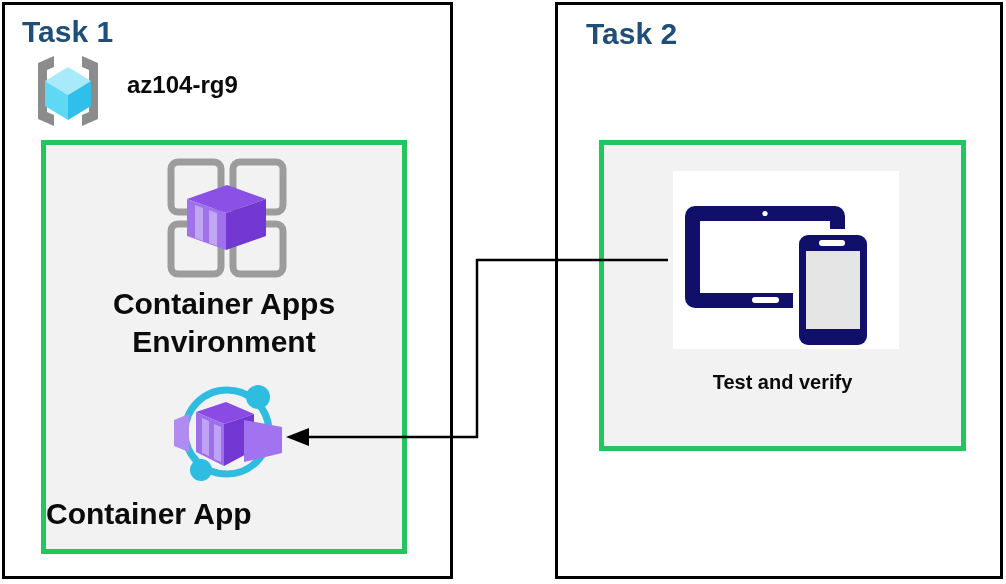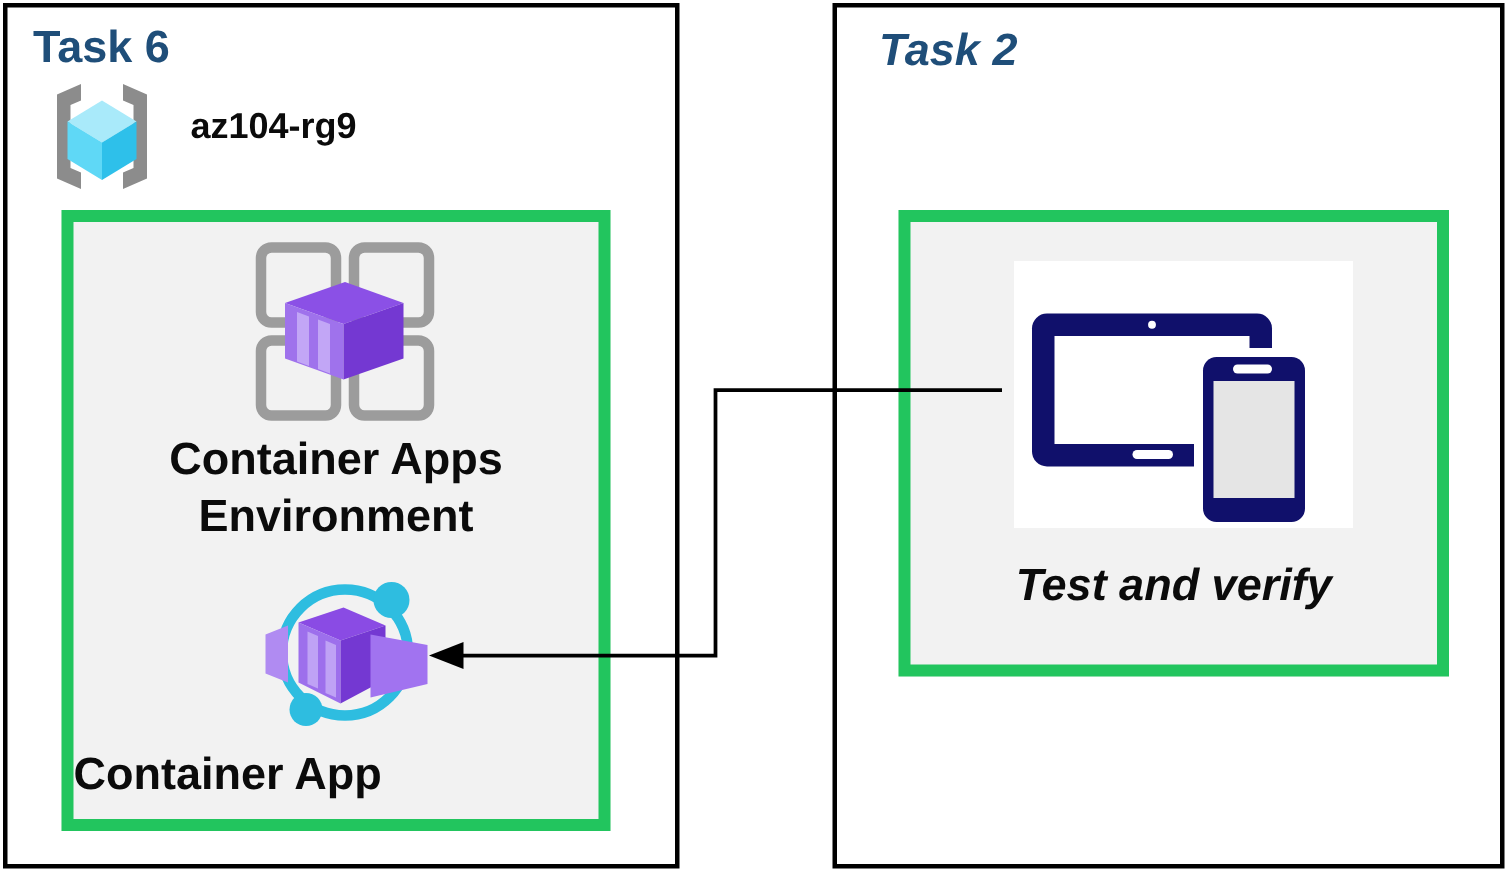--- a/index.html
+++ b/index.html
@@ -4,64 +4,64 @@
 <style>
   html,body{margin:0;padding:0;background:#ffffff;}
   .canvas{
     position:relative;width:1006px;height:584px;background:#ffffff;
     font-family:"Liberation Sans", sans-serif;overflow:hidden;
   }
   .task-box{
     position:absolute;box-sizing:border-box;border:3px solid #000;background:#fff;
   }
   .task1{left:2px;top:2px;width:451px;height:577px;}
-  .task2{left:555px;top:2px;width:448px;height:577px;font-style:italic;}
+  .task2{left:555px;top:2px;width:448px;height:577px;}
   .task-title{
     position:absolute;font-size:30px;font-weight:bold;color:#1F4E79;white-space:nowrap;
   }
   .task1 .task-title{left:17px;top:10px;}
   .task2 .task-title{left:28px;top:12px;}
   .rg-icon{position:absolute;left:23px;top:48px;width:80px;height:76px;}
   .rg-label{
     position:absolute;left:122px;top:66px;font-size:24px;font-weight:bold;color:#0b0b0b;white-space:nowrap;
   }
   .inner-box{
-    position:absolute;box-sizing:border-box;border:8px solid #22c55e;background:#F2F2F2;
+    position:absolute;box-sizing:border-box;border:5px solid #22c55e;background:#F2F2F2;
   }
   .inner1{left:36px;top:135px;width:366px;height:414px;}
   .inner2{left:41px;top:135px;width:367px;height:311px;}
   .env-icon{position:absolute;left:119px;top:12px;width:124px;height:124px;}
   .env-label{
     position:absolute;left:0;right:0;top:140px;margin:0 auto;width:330px;
     text-align:center;font-size:30px;line-height:38px;font-weight:bold;color:#0b0b0b;
   }
   .app-icon{position:absolute;left:126px;top:235px;width:114px;height:106px;}
   .app-label{
     position:absolute;left:0;right:0;top:352px;
     font-size:30px;font-weight:bold;color:#0b0b0b;
   }
   .icon-bg{
     position:absolute;left:69px;top:26px;width:226px;height:178px;background:#ffffff;
   }
   .devices-icon{position:absolute;left:0;top:0;width:226px;height:178px;}
   .verify-label{
     position:absolute;left:0;right:0;top:226px;text-align:center;
-    font-size:30px;font-weight:bold;color:#0b0b0b;
+    font-size:20px;font-weight:bold;color:#0b0b0b;
   }
   .connector{
     position:absolute;left:0;top:0;width:1006px;height:584px;z-index:5;pointer-events:none;
   }
 </style>
 </head>
 <body>
 
 <div class="canvas">
 
   <div class="task-box task1">
-    <div class="task-title">Task 6</div>
+    <div class="task-title">Task 1</div>
 
     <svg class="rg-icon" viewBox="0 0 80 74">
       <path d="M26,2 L10,9 L10,65 L26,72 L26,61 L19,58 L19,16 L26,13 Z" fill="#8C8C8C"></path>
       <path d="M54,2 L70,9 L70,65 L54,72 L54,61 L61,58 L61,16 L54,13 Z" fill="#8C8C8C"></path>
       <polygon points="40,13 63,27 40,41 17,27" fill="#A9EAFA"></polygon>
       <polygon points="17,27 40,41 40,66 17,52" fill="#5FD8F6"></polygon>
       <polygon points="63,27 40,41 40,66 63,52" fill="#2EC0EA"></polygon>
     </svg>
     <div class="rg-label">az104-rg9</div>
 

